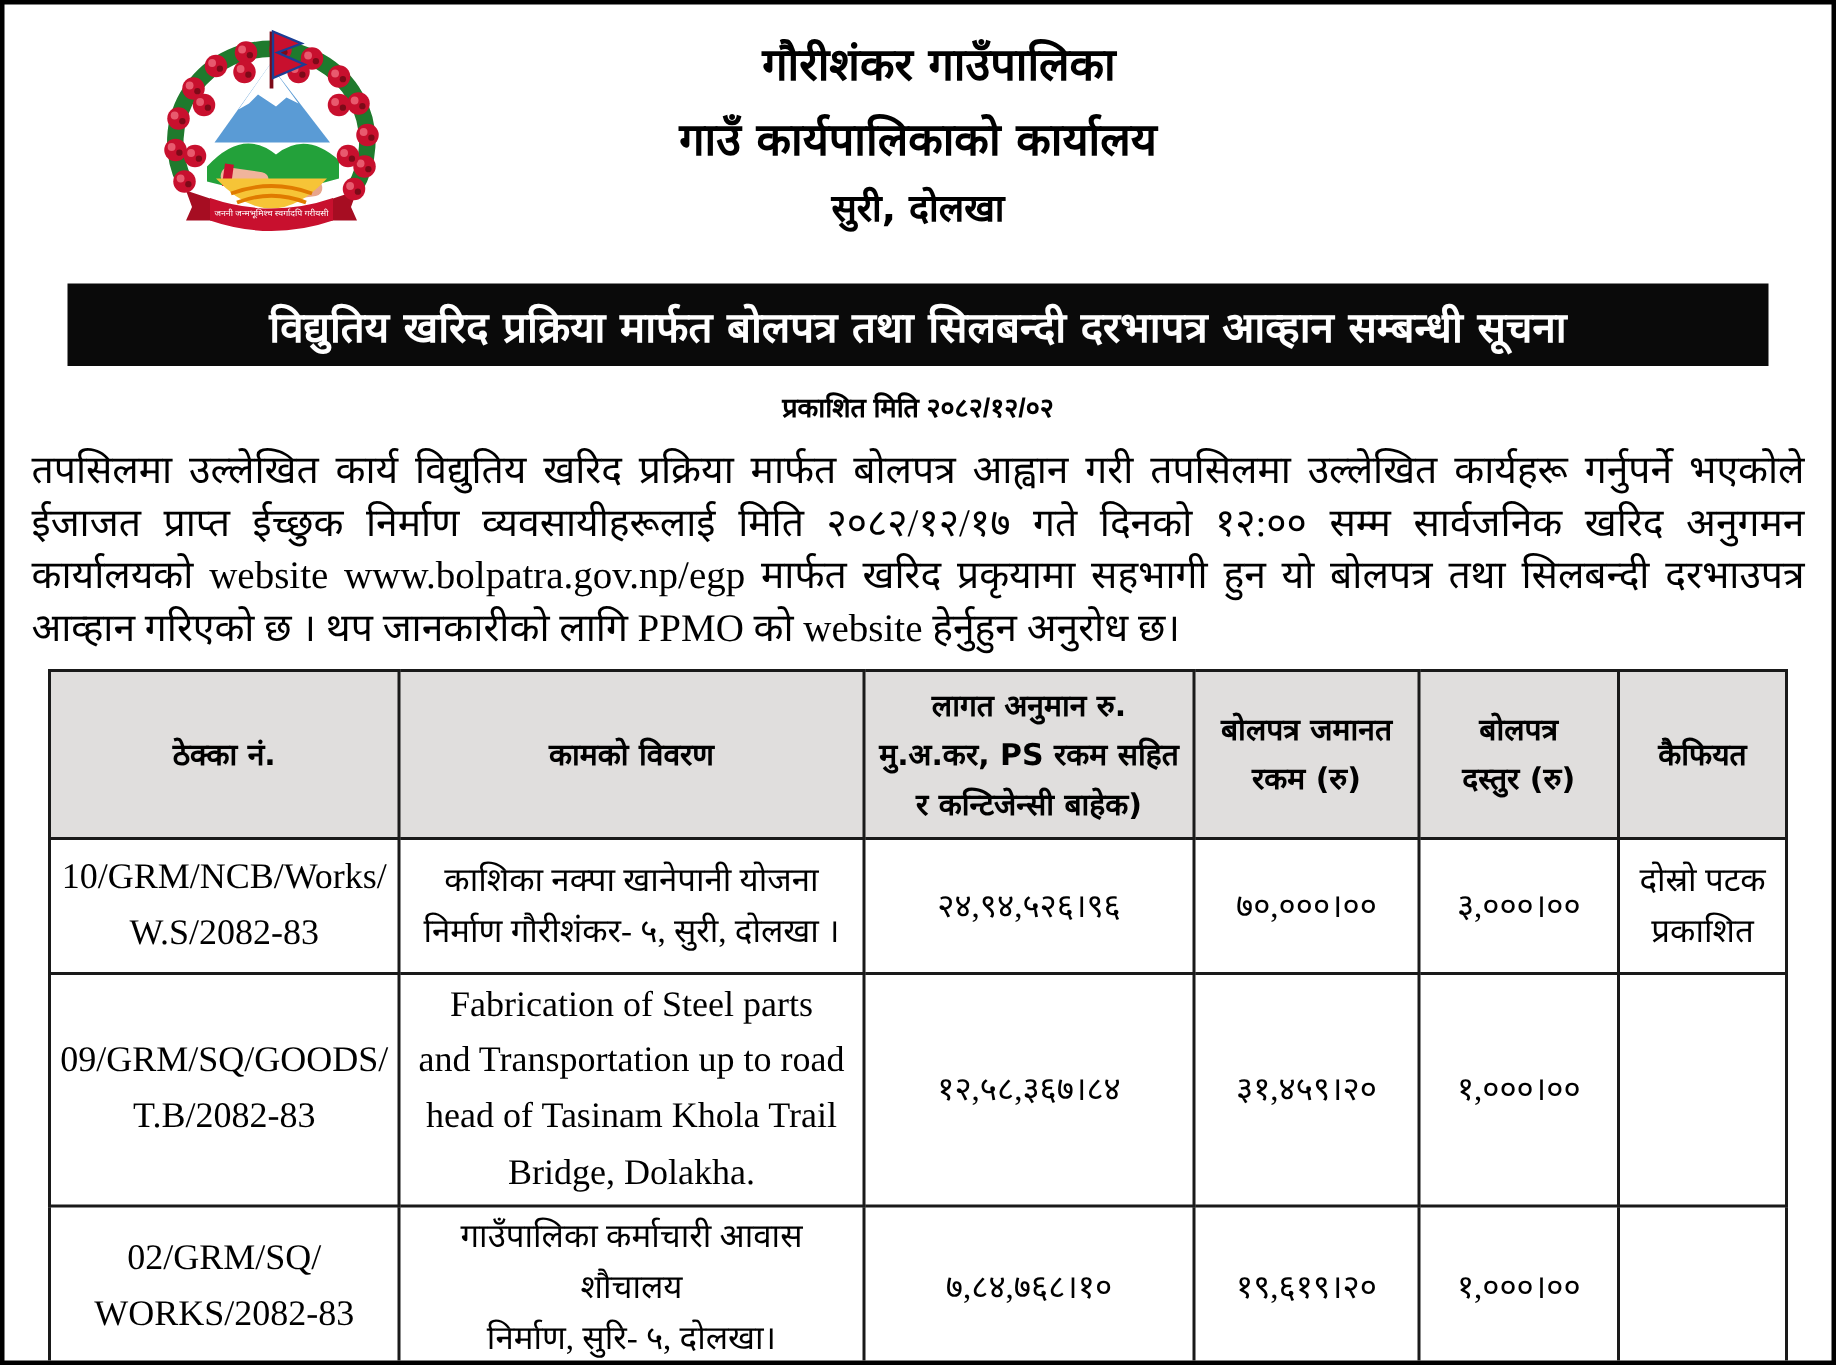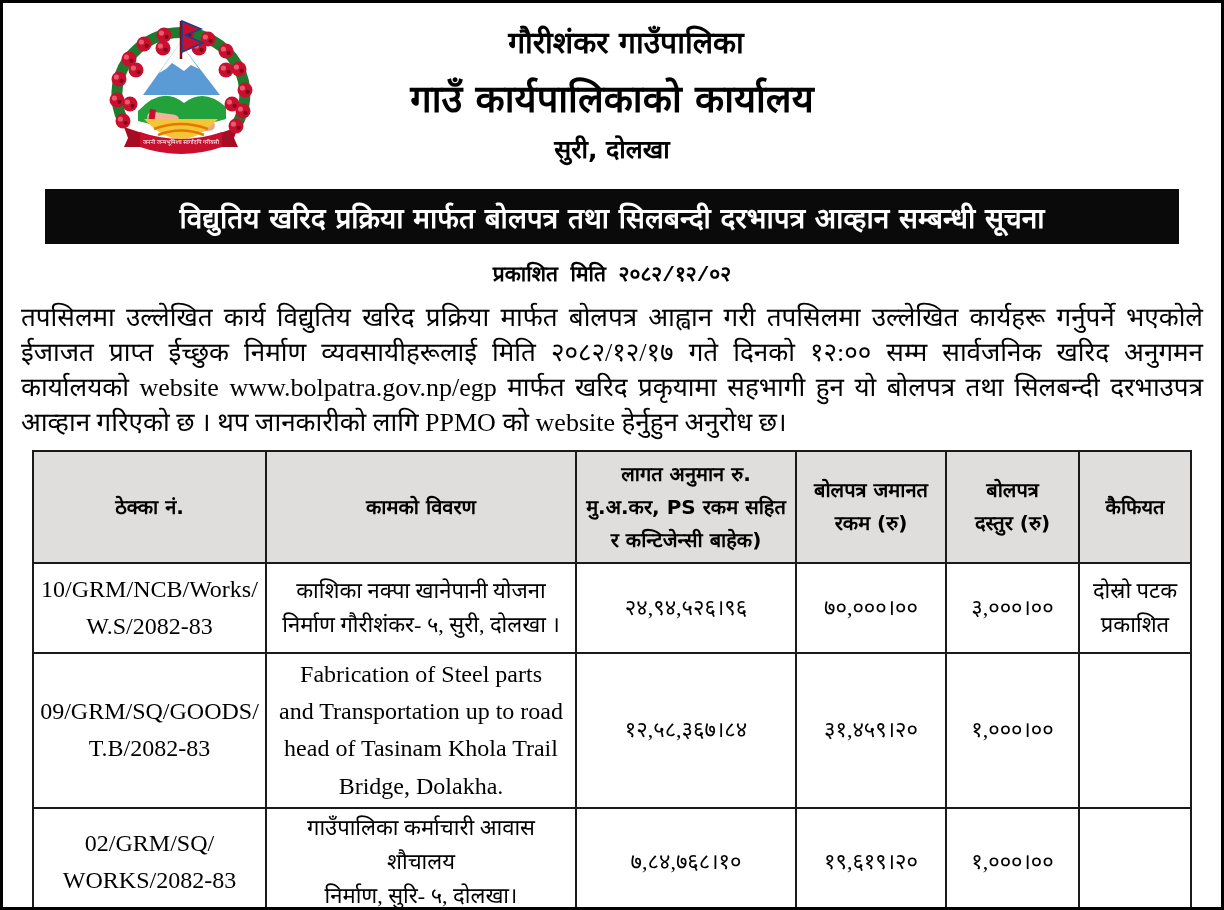--- a/index.html
+++ b/index.html
@@ -6,30 +6,30 @@
   .page {
     width:1224px; height:910px; box-sizing:border-box;
     border:3px solid #000; background:#fff; position:relative;
     font-family:"Liberation Serif","DejaVu Serif",serif; color:#000;
     overflow:hidden;
   }
   
   .letterhead { position:relative; height:162px; text-align:center; padding-top:10px; }
   .logo { position:absolute; left:92px; top:10px; width:172px; height:150px; }
   .org-name   { font-family:"DejaVu Sans","Liberation Sans",sans-serif; font-weight:bold; font-size:30px; margin-top:8px;padding-left:28px; }
-  .office-name{ font-family:"DejaVu Sans","Liberation Sans",sans-serif; font-weight:bold; font-size:38px; margin-top:9px; }
+  .office-name{ font-family:"DejaVu Sans","Liberation Sans",sans-serif; font-weight:bold; font-size:30px; margin-top:9px; }
   .address    { font-family:"DejaVu Sans","Liberation Sans",sans-serif; font-weight:bold; font-size:25px; margin-top:8px; }
   
   .banner {
     margin:14px 42px 0 42px; height:55px; background:#0a0a0a; color:#fff;
     display:flex; align-items:center; justify-content:center;
     font-family:"DejaVu Sans","Liberation Sans",sans-serif; font-weight:bold; font-size:28px;
   }
-  .pub-date { text-align:center; font-weight:bold; font-size:21px; margin-top:15px;
-    font-family:Liberation Mono, monospace; }
+  .pub-date { text-align:center; font-weight:bold; font-size:18px; margin-top:15px;
+    font-family:Liberation Sans, sans-serif; }
   .body-text {
     margin:13px 18px 0 18px; font-size:26px; line-height:35px; text-align:justify;
   }
   
   table.notice-table {
     border-collapse:collapse; table-layout:fixed;
     margin:10px auto 0 auto; width:1158px;
   }
   .notice-table th, .notice-table td {
     border:2px solid #1a1a1a; text-align:center; vertical-align:middle;

